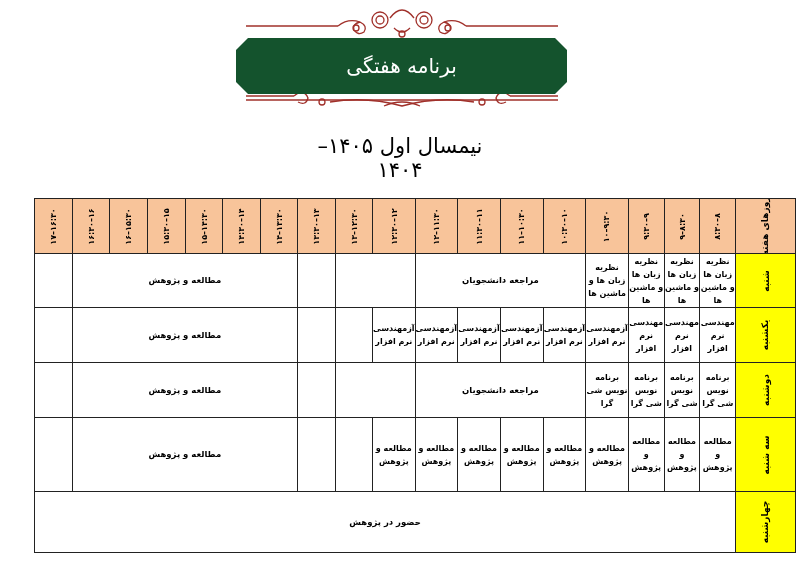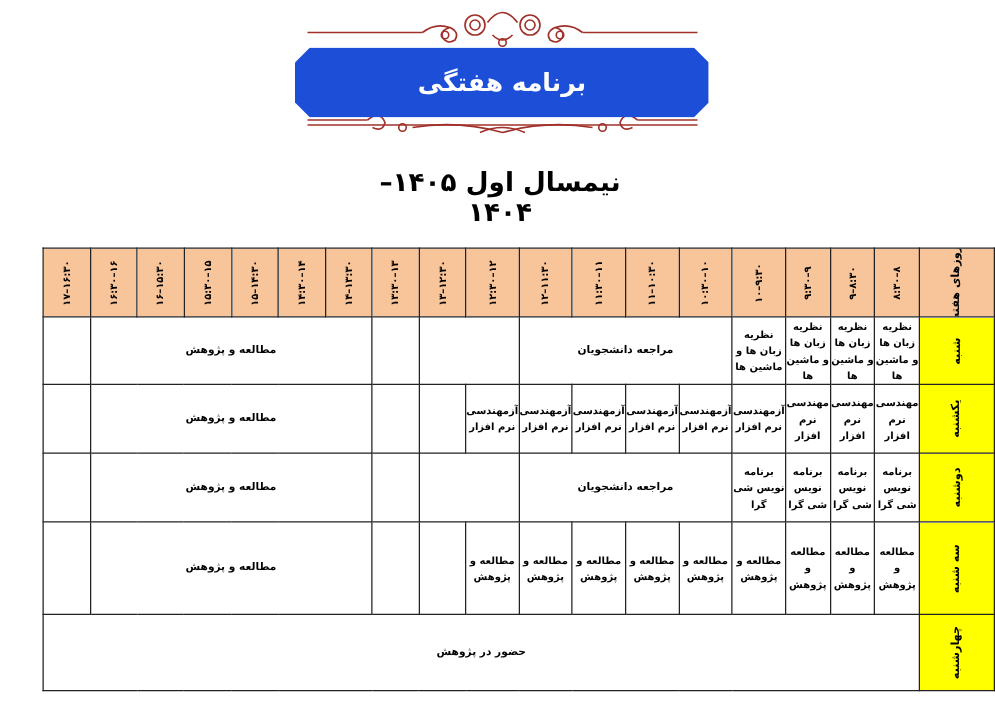--- a/index.html
+++ b/index.html
@@ -1,25 +1,25 @@
 <!DOCTYPE html>
 <html><head>
 <meta charset="utf-8">
 <style>
   html, body { margin:0; padding:0; background:#ffffff; }
   body { width:796px; height:563px; position:relative; overflow:hidden; font-family:"DejaVu Sans", sans-serif; }
   .banner-wrap { position:absolute; left:234px; top:4px; width:336px; height:112px; }
   .orn-svg { position:absolute; left:0; top:0; }
   .banner {
     position:absolute; left:2px; top:34px; width:331px; height:56px;
-    background:#1d4ed8; display:flex; align-items:center; justify-content:center;
-    color:#fff; font-weight:bold; font-size:20px; direction:rtl;
+    background:#14532d; display:flex; align-items:center; justify-content:center;
+    color:#fff; font-weight:normal; font-size:20px; direction:rtl;
     clip-path: polygon(12px 0, calc(100% - 12px) 0, 100% 12px, 100% calc(100% - 12px), calc(100% - 12px) 100%, 12px 100%, 0 calc(100% - 12px), 0 12px);
   }
-  .subtitle { position:absolute; left:300px; top:134px; width:200px; text-align:center; font-weight:bold; font-size:21px; direction:rtl; color:#000; }
+  .subtitle { position:absolute; left:300px; top:134px; width:200px; text-align:center; font-weight:normal; font-size:21px; direction:rtl; color:#000; }
   table.sched {
     position:absolute; left:34px; top:198px; border-collapse:collapse; table-layout:fixed;
     direction:ltr; font-size:8px; font-weight:bold;
   }
   table.sched td, table.sched th { border:1.5px solid #222; padding:0; text-align:center; vertical-align:middle; overflow:hidden; }
   table.sched th { background:#f8c49a; height:54px; font-weight:bold; }
   .vtext { display:inline-block; transform:rotate(-90deg); white-space:nowrap; font-size:8px; direction:ltr; }
   .vday { display:inline-block; transform:rotate(-90deg); white-space:nowrap; font-size:9px; direction:rtl; }
   td.day { background:#ffff00; }
   th.dayhead { background:#f8c49a; }

